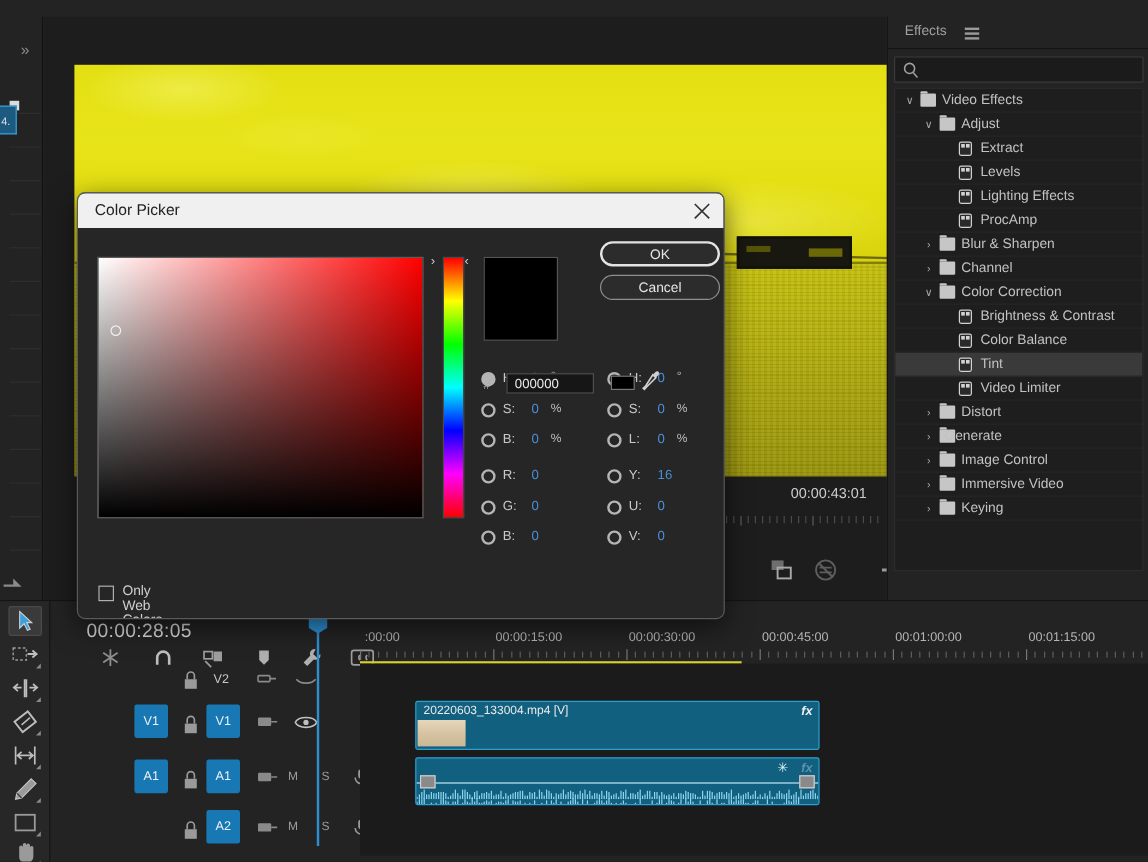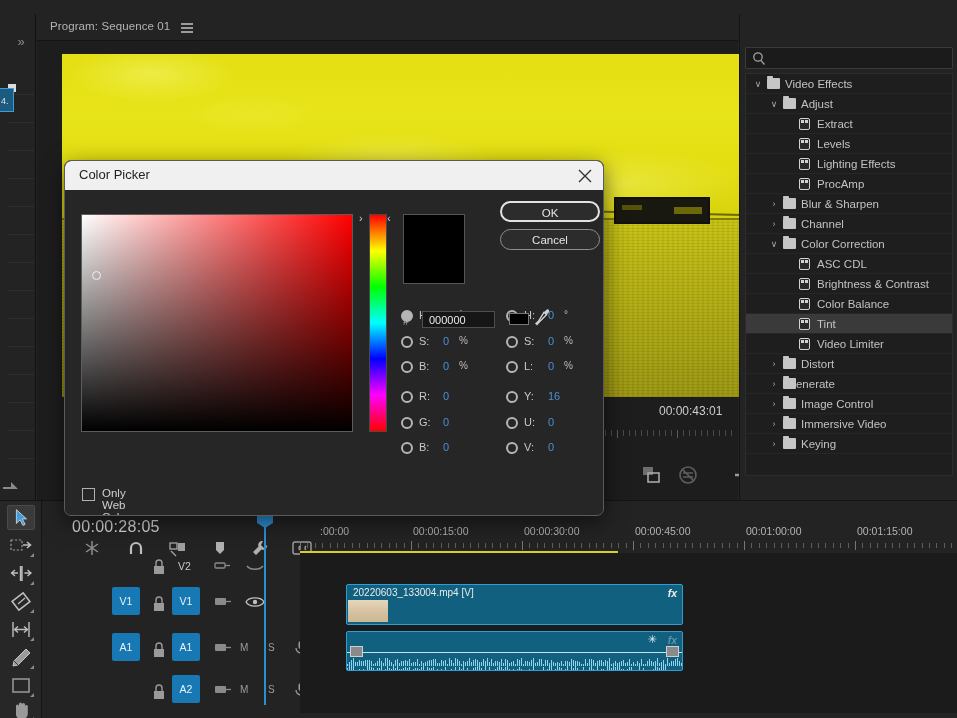--- a/index.html
+++ b/index.html
@@ -372,28 +372,20 @@
         <div class="ln" style="top: 364px;"></div>
       </div>
     <div id="left-clip-corner" class="abs"></div>
     <div id="left-clip-frag" class="abs">4.</div>
     <svg id="left-strip-bottom-icon" class="abs" viewBox="0 0 18 14">
       <path d="M1 11 L9 11 L9 6 L16 13 L1 13 Z" fill="#8a8a8a"></path>
     </svg>
   </div>
 
   <div id="program-panel" class="abs">
-    <div id="program-tabbar" class="abs">
-      <div id="program-tab-label" class="abs nosel">Program: Sequence 01</div>
-      <div id="program-tab-menu" class="abs">
-        <span></span>
-          <span></span>
-          <span></span>
-      </div>
-    </div>
 
     <div id="video-frame" class="abs">
       <div id="video-sky-clouds" class="abs"></div>
       <div id="video-horizon" class="abs"></div>
       <div id="video-sea" class="abs">
         <div id="video-sea-texture" class="abs"></div>
       </div>
       <div id="video-wire" class="abs"></div>
       <div id="video-boat" class="abs">
         <div id="video-boat-win2" class="abs"></div>
@@ -529,20 +521,28 @@
         <path d="M7 7 L19 19" stroke="#5e5e5e" stroke-width="1.6"></path>
         <path d="M8 11 L18 11 M8 15 L18 15" stroke="#5e5e5e" stroke-width="1.4"></path>
       </svg>
       <svg class="pm-icon" style="left:692px" viewBox="0 0 26 26">
         <path d="M13 6 L13 20 M6 13 L20 13" stroke="#9a9a9a" stroke-width="2.4"></path>
       </svg>
     </div>
   </div>
 
   <div id="effects-panel" class="abs">
+    <div id="effects-tabbar" class="abs">
+      <div id="effects-tab-label" class="abs nosel">Effects</div>
+      <div id="effects-tab-menu" class="abs">
+        <span></span>
+          <span></span>
+          <span></span>
+      </div>
+    </div>
 
     <div id="effects-search" class="abs">
       <svg style="position:absolute;left:6px;top:3px;width:15px;height:15px" viewBox="0 0 15 15">
         <circle cx="6" cy="6" r="4.2" fill="none" stroke="#a0a0a0" stroke-width="1.3"></circle>
         <path d="M9 9.5 L12.5 13.5" stroke="#a0a0a0" stroke-width="1.3"></path>
       </svg>
       <input id="effects-search-input" type="text" placeholder="" style="">
     </div>
 
     <div id="effects-tree" class="abs">
@@ -579,24 +579,20 @@
         </div>
         <div class="fx-row">
           <div class="tw" style="left: 22px;">›</div>
           <div class="folder" style="left: 37px;"></div>
           <div class="lbl" style="left: 55px;">Channel</div>
         </div>
         <div class="fx-row">
           <div class="tw" style="left: 22px;">∨</div>
           <div class="folder" style="left: 37px;"></div>
           <div class="lbl" style="left: 55px;">Color Correction</div>
-        </div>
-        <div class="fx-row">
-          <div class="fxchip" style="left: 53px;"></div>
-          <div class="lbl" style="left: 71px;">ASC CDL</div>
         </div>
         <div class="fx-row">
           <div class="fxchip" style="left: 53px;"></div>
           <div class="lbl" style="left: 71px;">Brightness &amp; Contrast</div>
         </div>
         <div class="fx-row">
           <div class="fxchip" style="left: 53px;"></div>
           <div class="lbl" style="left: 71px;">Color Balance</div>
         </div>
         <div class="fx-row sel">
@@ -807,21 +803,21 @@
             <div class="t" style="left: 599.4px;"></div>
             <div class="t" style="left: 606.8px;"></div>
             <div class="t" style="left: 614.2px;"></div>
             <div class="t" style="left: 621.6px;"></div>
             <div class="t" style="left: 629px;"></div>
             <div class="t" style="left: 636.4px;"></div>
             <div class="t" style="left: 643.8px;"></div>
             <div class="t" style="left: 651.2px;"></div>
           </div>
         <div id="work-bar"></div>
-      <div class="ruler-lbl" style="left: 20px;">:00:00</div>
+      <div class="ruler-lbl" style="left: 4px;">:00:00</div>
           <div class="ruler-lbl" style="left: 113px;">00:00:15:00</div>
           <div class="ruler-lbl" style="left: 224px;">00:00:30:00</div>
           <div class="ruler-lbl" style="left: 335px;">00:00:45:00</div>
           <div class="ruler-lbl" style="left: 446px;">00:01:00:00</div>
           <div class="ruler-lbl" style="left: 557px;">00:01:15:00</div>
         </div>
 
       <div id="playhead" class="abs">
         <div id="playhead-head"></div>
       </div>

